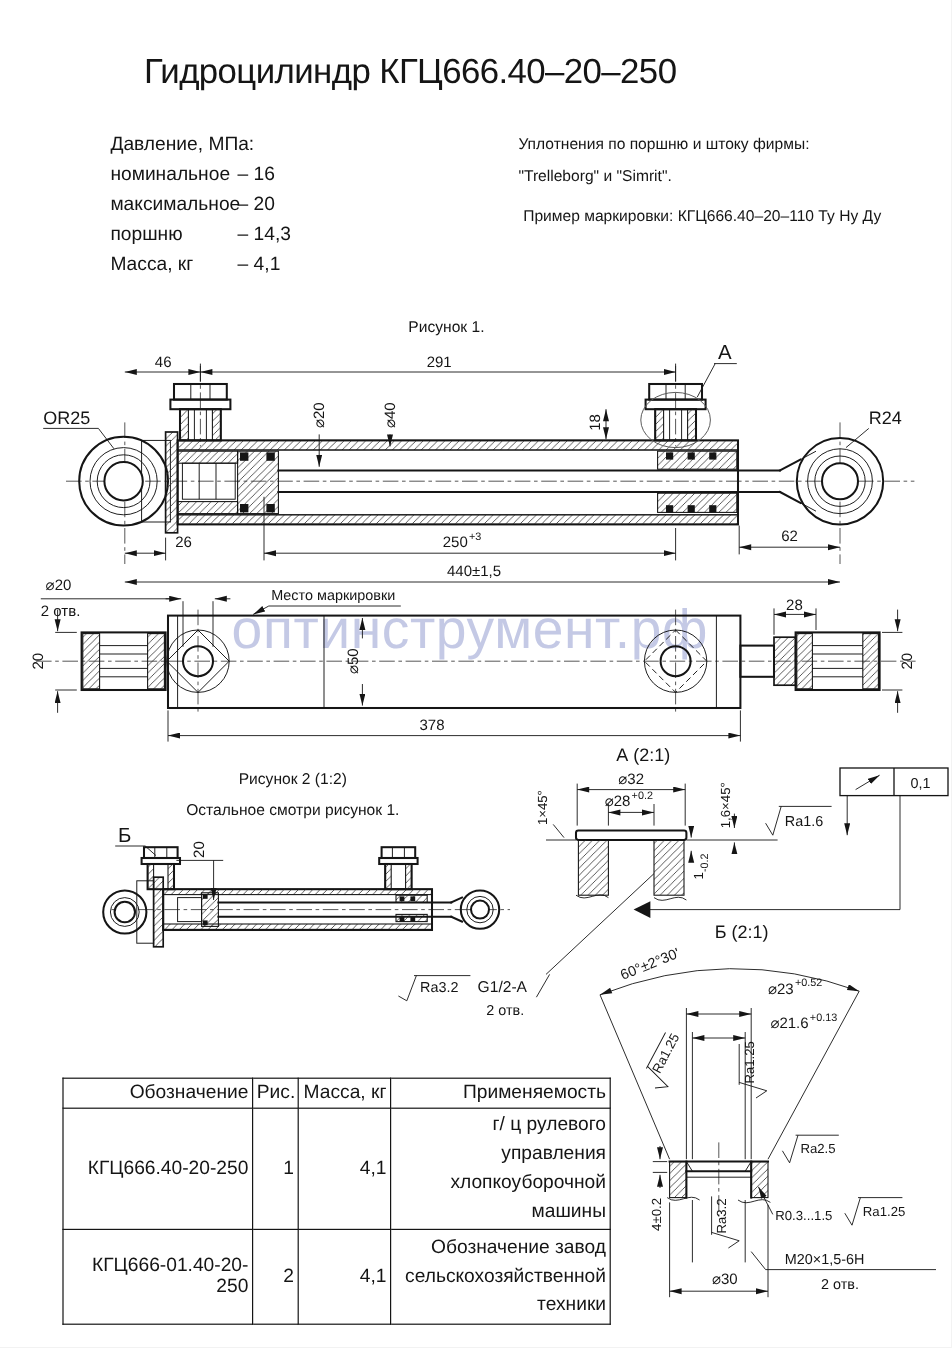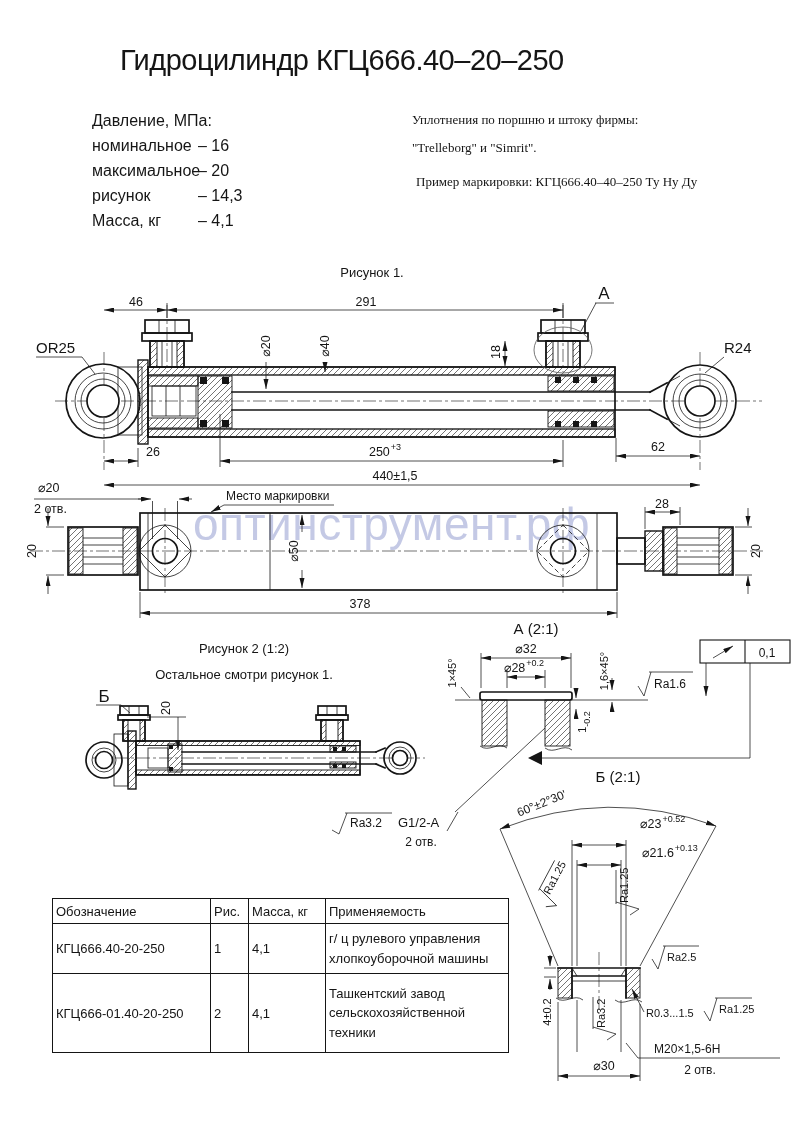--- a/index.html
+++ b/index.html
@@ -3,40 +3,40 @@
 <meta charset="utf-8">
 <style>
   html,body{margin:0;padding:0;background:#e8e8e8;}
   .page{position:relative;width:793px;height:1123px;background:#ffffff;overflow:hidden;
         font-family:"Liberation Sans",sans-serif;color:#151515;}
   .abs{position:absolute;}
   .title{left:120px;top:44px;width:440px;font-size:29px;letter-spacing:-0.5px;white-space:nowrap;}
   .specs{left:92px;top:112px;width:220px;}
   .spec-row{position:relative;height:25px;font-size:16px;}
   .spec-val{position:absolute;left:106px;top:0;}
-  .notes{left:412px;top:112px;width:330px;font-size:13px;font-family:Liberation Serif, serif;}
+  .notes{left:432px;top:112px;width:330px;font-size:13px;}
   .note-l2{margin-top:12px;}
   .note-l3{margin-top:18px;padding-left:4px;}
   .watermark{left:193px;top:497px;font-size:46px;font-weight:400;letter-spacing:0.5px;
              color:rgba(124,135,197,0.45);white-space:nowrap;pointer-events:none;}
   svg.drawing{position:absolute;left:0;top:0;}
   svg text{font-family:"Liberation Sans",sans-serif;fill:#151515;font-size:12.5px;} svg text.s11{font-size:11px;} svg text.s12{font-size:12px;}
   svg text.s13{font-size:13px;} svg text.s15{font-size:15px;} svg text.s16{font-size:17px;}
   tspan.sup{font-size:9px;} 
   .b{stroke:#151515;stroke-width:1.7;fill:none;stroke-linecap:square;}
   .t{stroke:#151515;stroke-width:0.8;fill:none;}
   .d{stroke:#151515;stroke-width:0.75;fill:none;}
   .cl{stroke:#151515;stroke-width:0.6;fill:none;stroke-dasharray:13 3 3 3;}
   .dsh{stroke:#151515;stroke-width:0.8;fill:none;stroke-dasharray:5 3;}
   .hat{fill:url(#hat);stroke:#151515;stroke-width:0.9;}
   .hatb{fill:url(#hat);stroke:#151515;stroke-width:1.4;}
   .blk{fill:#151515;stroke:none;}
   .wfill{fill:#ffffff;}
   .spec-table{left:52px;top:898px;border-collapse:collapse;table-layout:fixed;width:456px;
-              font-size:13px;text-align:left;}
+              font-size:16px;text-align:right;}
   .spec-table td,.spec-table th{border:1.3px solid #151515;font-weight:normal;padding:2px 3px;}
   .spec-table .app{white-space:pre-line;line-height:1.5;}
   .c1{width:158px;} .c2{width:38px;} .c3{width:77px;} .c4{width:183px;}
   .hdr-row{height:25px;} .row1{height:50px;} .row2{height:79px;}
 </style>
 </head>
 <body>
 
 <div class="page">
 
@@ -411,28 +411,28 @@
       <text x="604" y="1070" text-anchor="middle">⌀30</text>
     </g>
   </svg>
 
   <div class="abs title">Гидроцилиндр КГЦ666.40–20–250</div>
 
   <div class="abs specs">
     <div class="spec-row"><span>Давление, МПа:</span><span class="spec-val"></span></div>
     <div class="spec-row"><span>номинальное</span><span class="spec-val">– 16</span></div>
     <div class="spec-row"><span>максимальное</span><span class="spec-val">– 20</span></div>
-    <div class="spec-row"><span>рисунок</span><span class="spec-val">– 14,3</span></div>
+    <div class="spec-row"><span>поршню</span><span class="spec-val">– 14,3</span></div>
     <div class="spec-row"><span>Масса, кг</span><span class="spec-val">– 4,1</span></div>
   </div>
 
   <div class="abs notes">
     <div>Уплотнения по поршню и штоку фирмы:</div>
     <div class="note-l2">"Trelleborg" и "Simrit".</div>
-    <div class="note-l3">Пример маркировки: КГЦ666.40–40–250 Ту Ну Ду</div>
+    <div class="note-l3">Пример маркировки: КГЦ666.40–20–110 Ту Ну Ду</div>
   </div>
 
   <table class="abs spec-table">
     <colgroup>
         <col class="c1">
         <col class="c2">
         <col class="c3">
         <col class="c4">
       </colgroup>
     <tbody>
@@ -446,20 +446,20 @@
       <td>КГЦ666.40-20-250</td>
       <td>1</td>
       <td>4,1</td>
       <td class="app">г/ ц рулевого управления
 хлопкоуборочной машины</td>
     </tr>
     <tr class="row2">
       <td>КГЦ666-01.40-20-250</td>
       <td>2</td>
       <td>4,1</td>
-      <td class="app">Ташкентский завод
+      <td class="app">Обозначение завод
 сельскохозяйственной
 техники</td>
     </tr>
   </tbody>
     </table>
 
 </div>
 
 </body></html>

